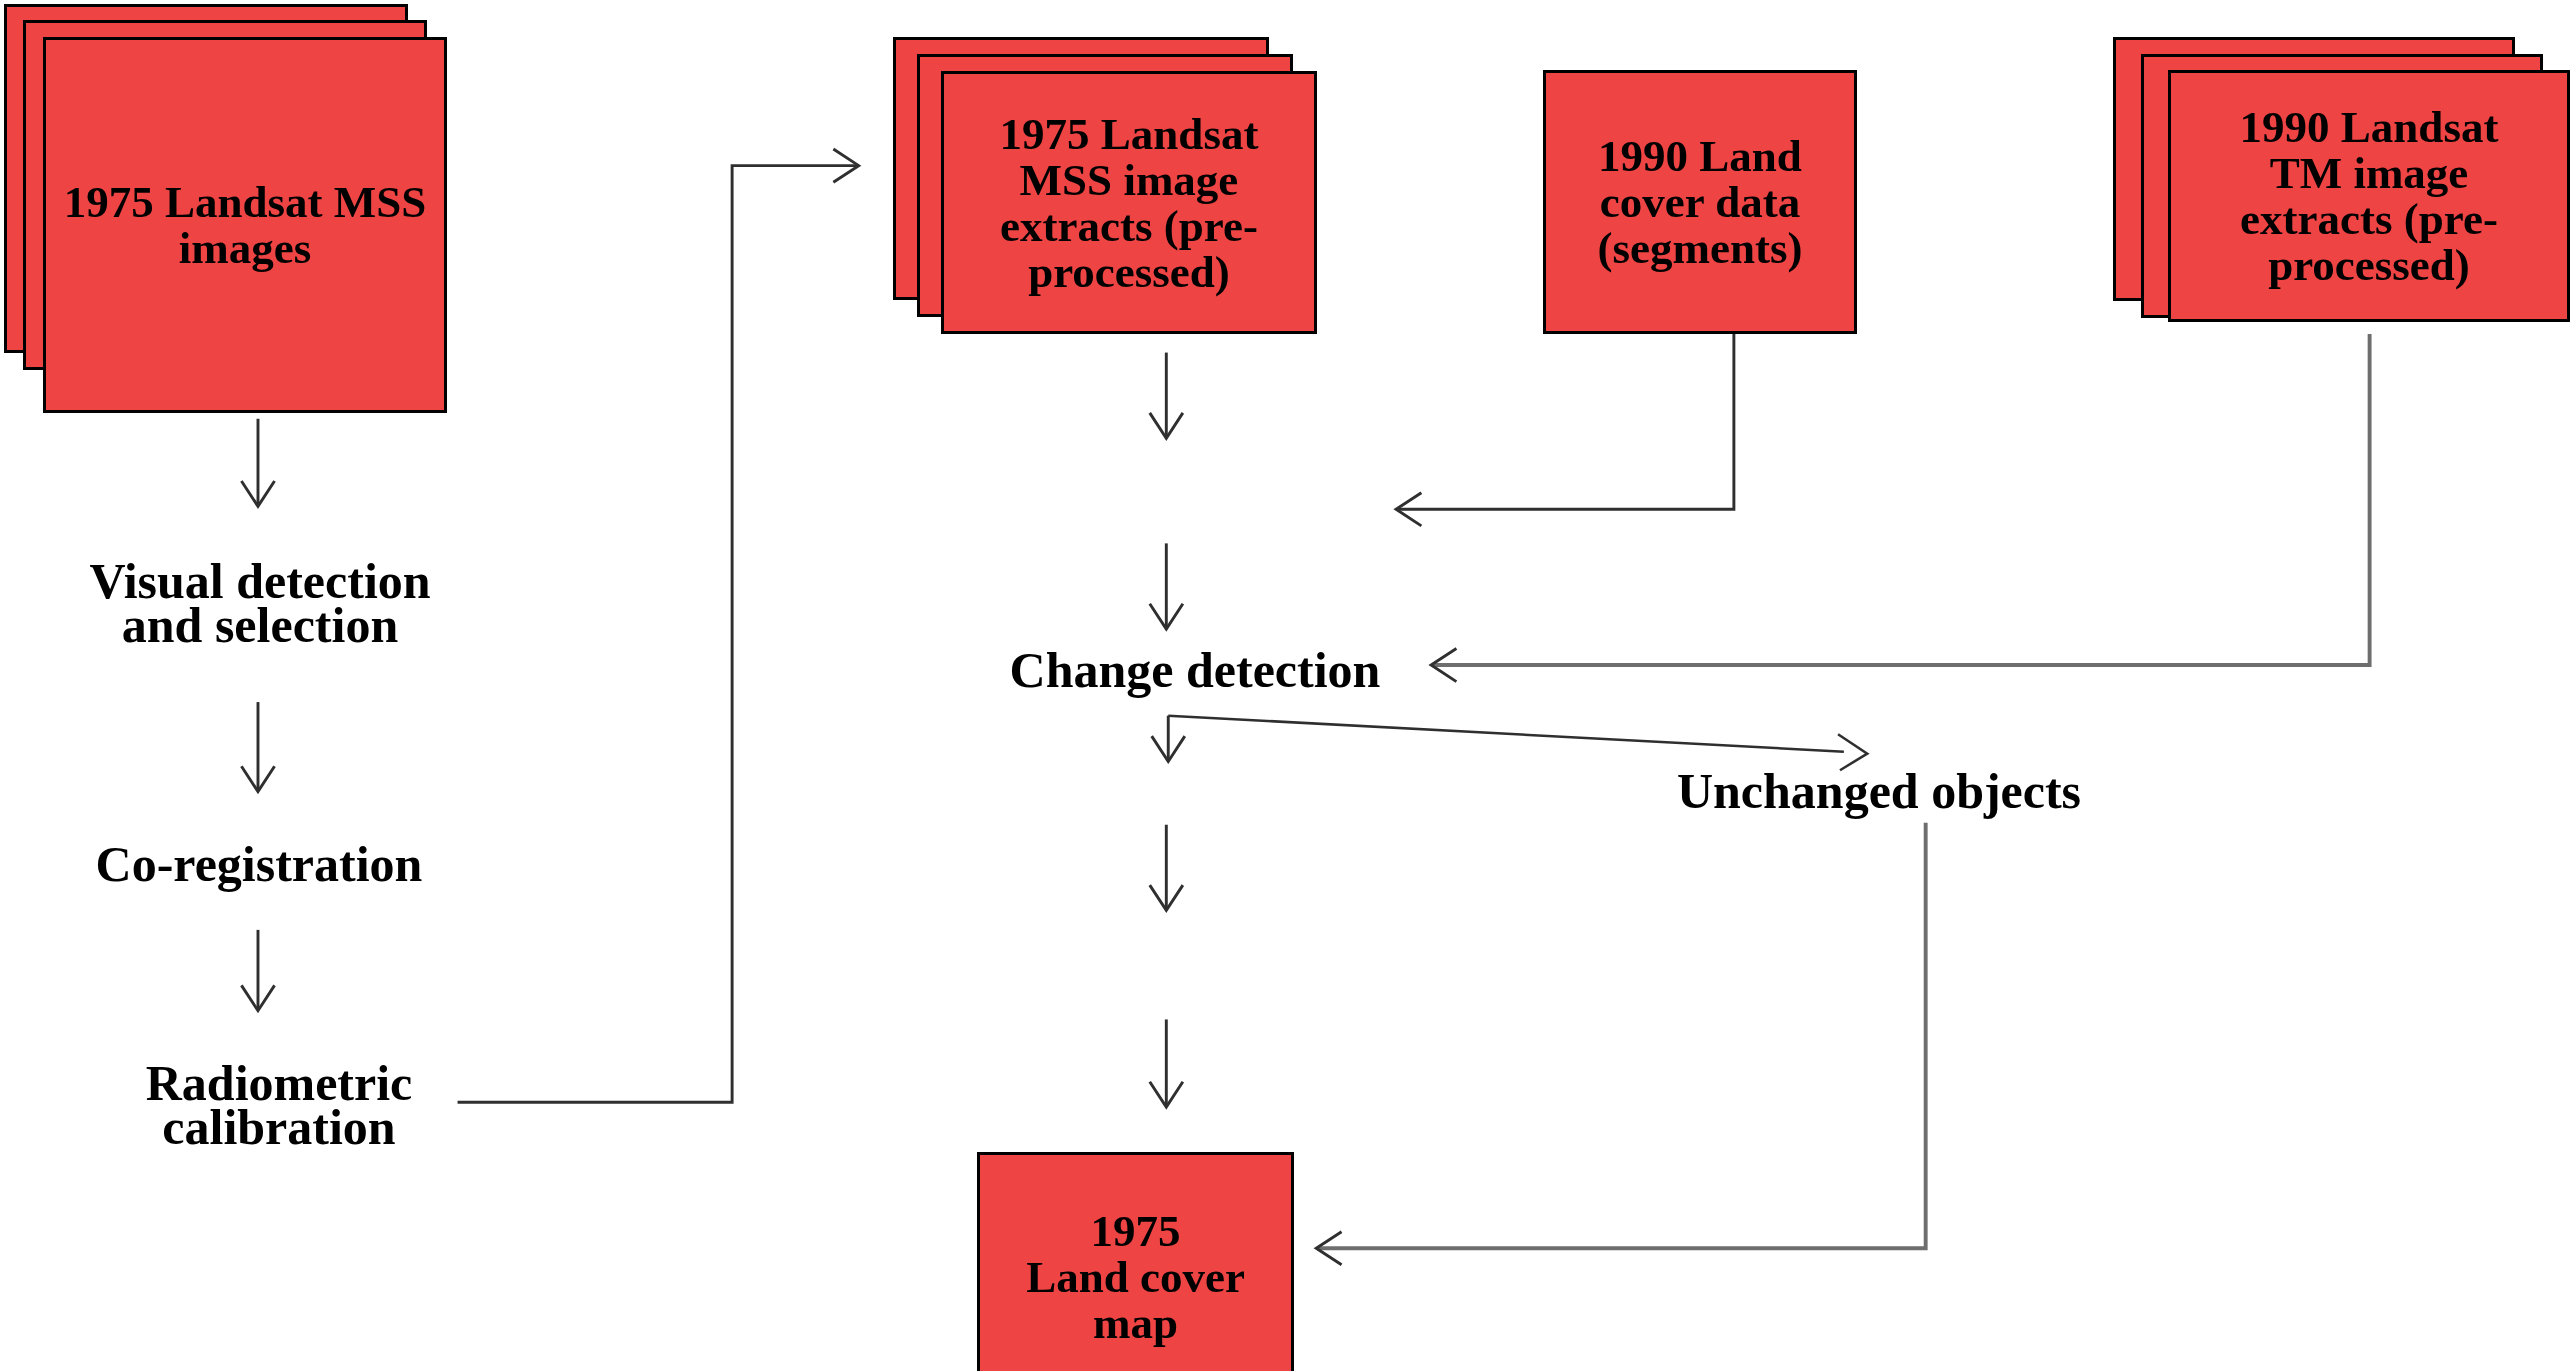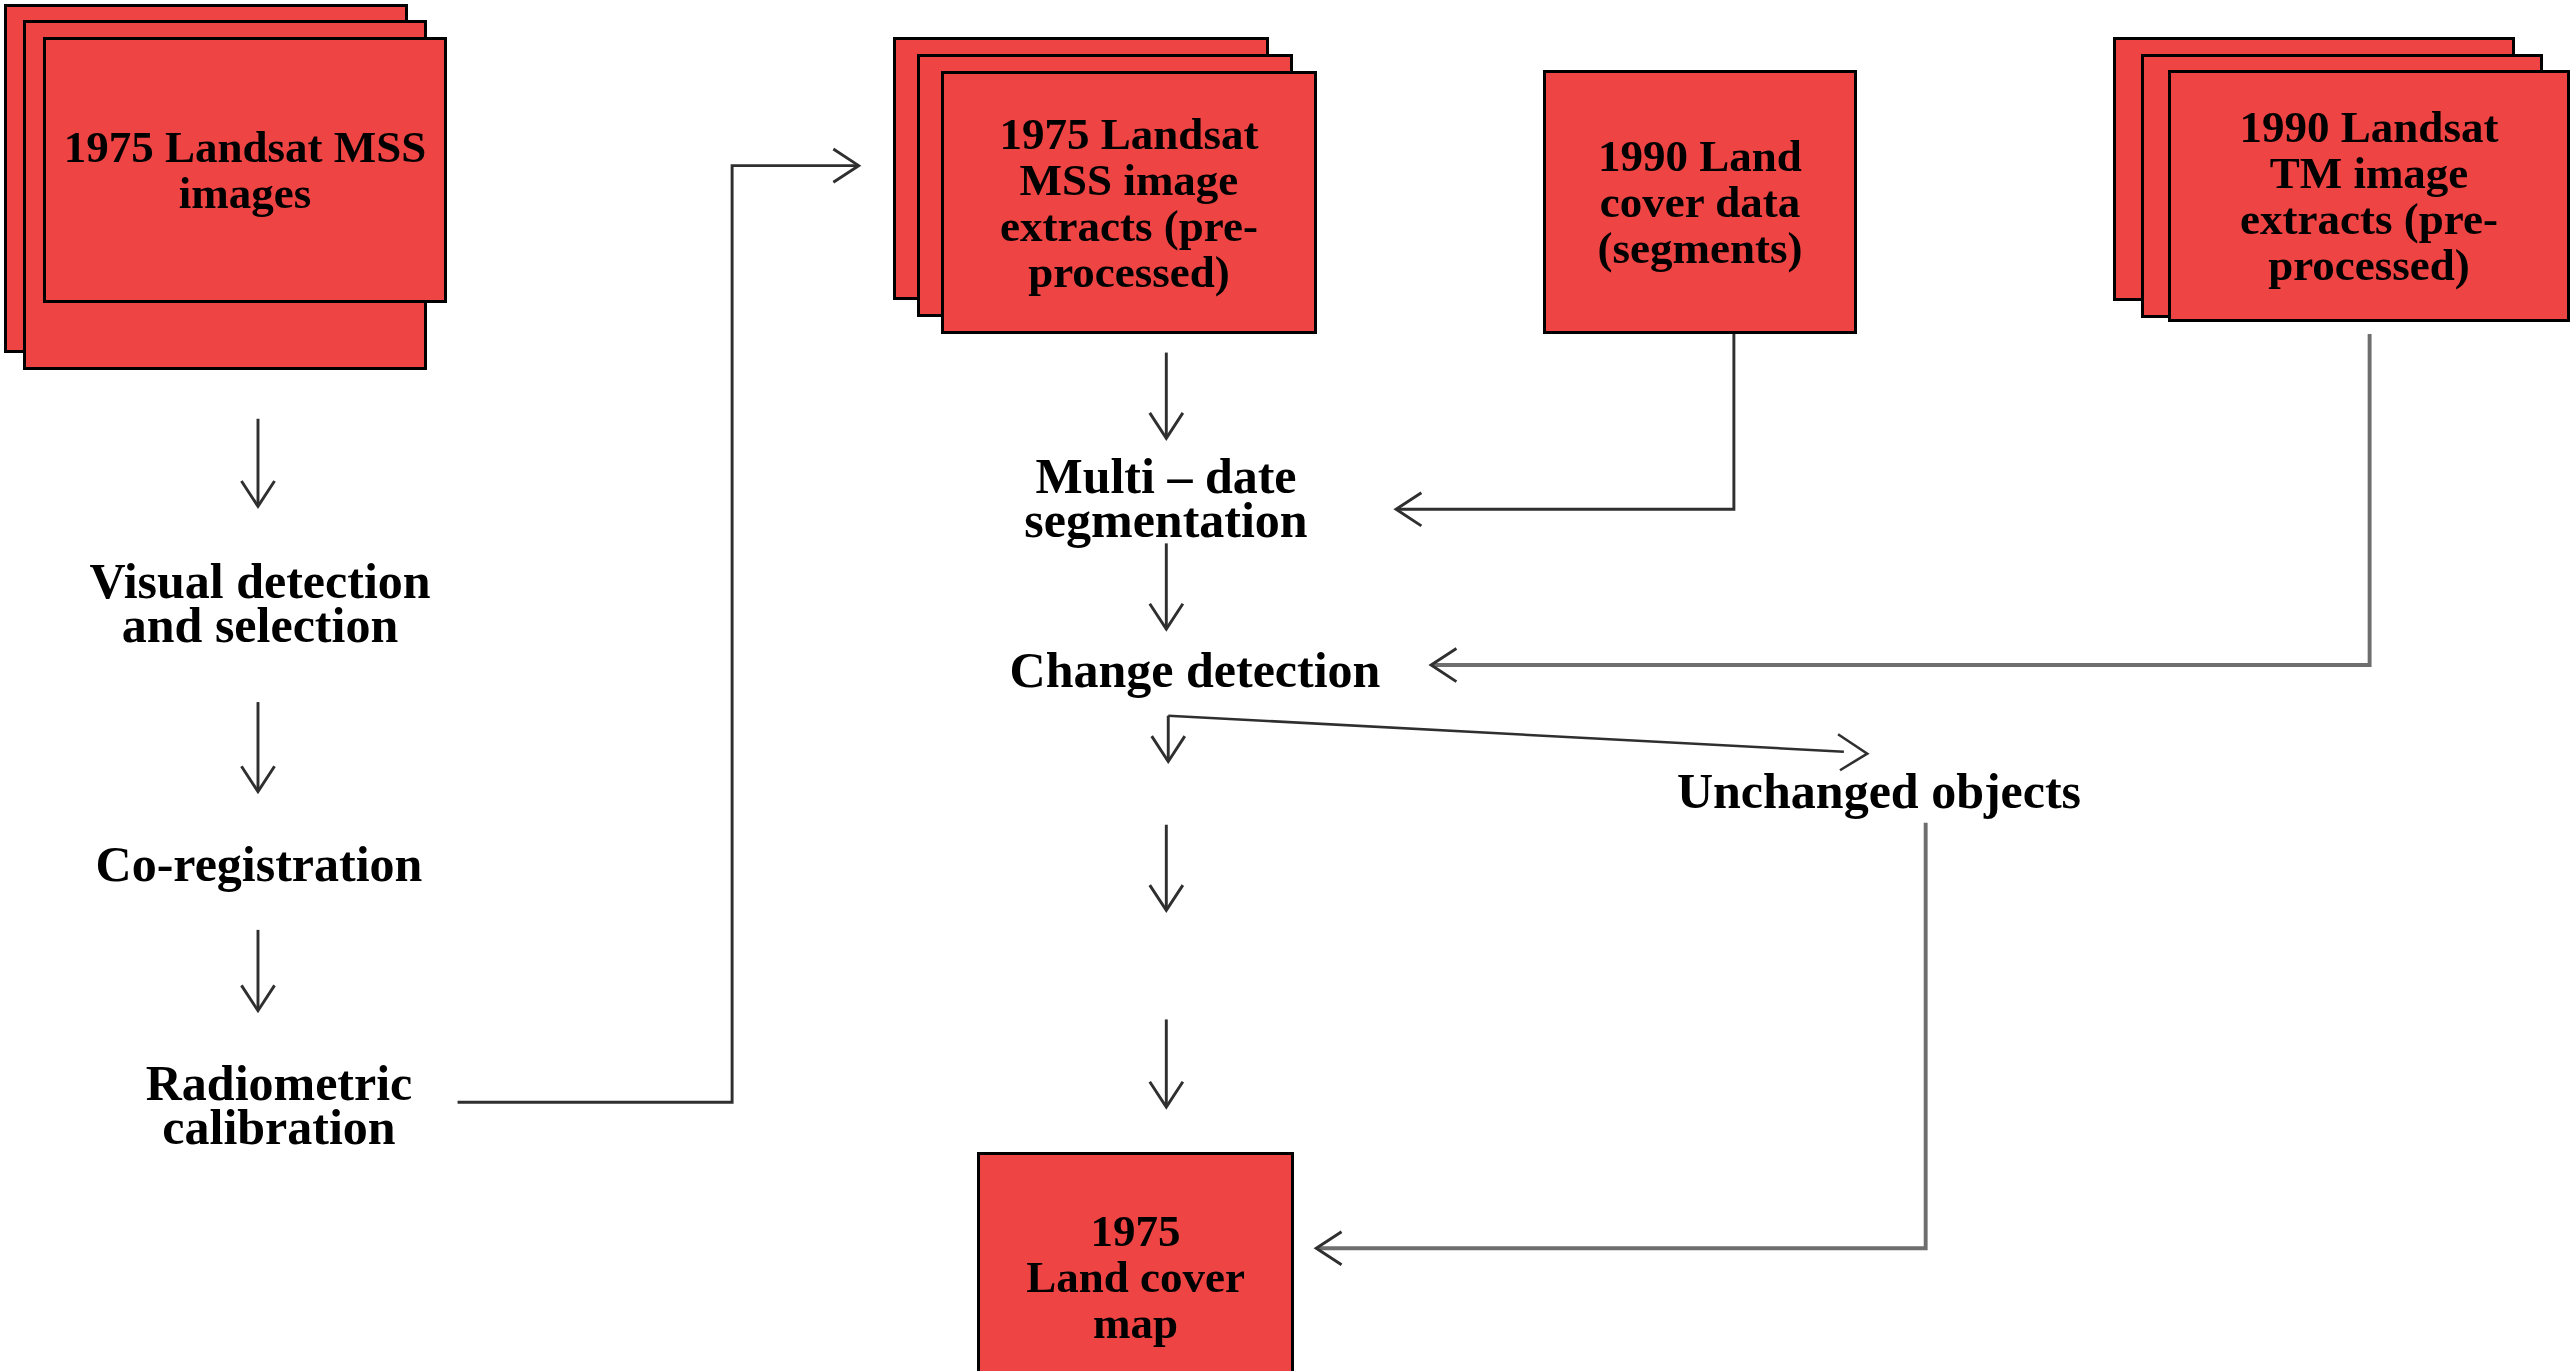--- a/index.html
+++ b/index.html
@@ -98,21 +98,21 @@
     </g>
     <g>
       <path class="gray" d="M1978,845 V1282 H1354"></path>
         <path d="M1378,1265 L1352,1282 L1378,1299"></path>
     </g>
   </svg>
 
   <div>
     <div class="sheet" style="left:3.9px;top:3.9px;width:404px;height:349px;"></div>
     <div class="sheet" style="left:23.4px;top:19.5px;width:404px;height:350px;"></div>
-    <div class="sheet front" style="left:43px;top:37px;width:404px;height:266px;">
+    <div class="sheet front" style="left:43px;top:37px;width:404px;height:376px;">
       <div class="boxtext">
         <div>1975 Landsat MSS</div>
         <div>images</div>
       </div>
     </div>
   </div>
 
   <div>
     <div class="sheet" style="left:893px;top:37px;width:376px;height:263px;"></div>
     <div class="sheet" style="left:917px;top:54px;width:376px;height:263px;"></div>
@@ -162,24 +162,20 @@
 
   <div class="label" style="left:259px;top:864px;">
     <div>Co-registration</div>
   </div>
 
   <div class="label" style="left:279px;top:1105px;">
     <div>Radiometric</div>
     <div>calibration</div>
   </div>
 
-  <div class="label" style="left:1166px;top:498px;">
-    <div>Multi – date</div>
-    <div>segmentation</div>
-  </div>
 
   <div class="label" style="left:1195px;top:670px;">
     <div>Change detection</div>
   </div>
 
 
   <div class="label" style="left:1879px;top:791px;">
     <div>Unchanged objects</div>
   </div>
 

